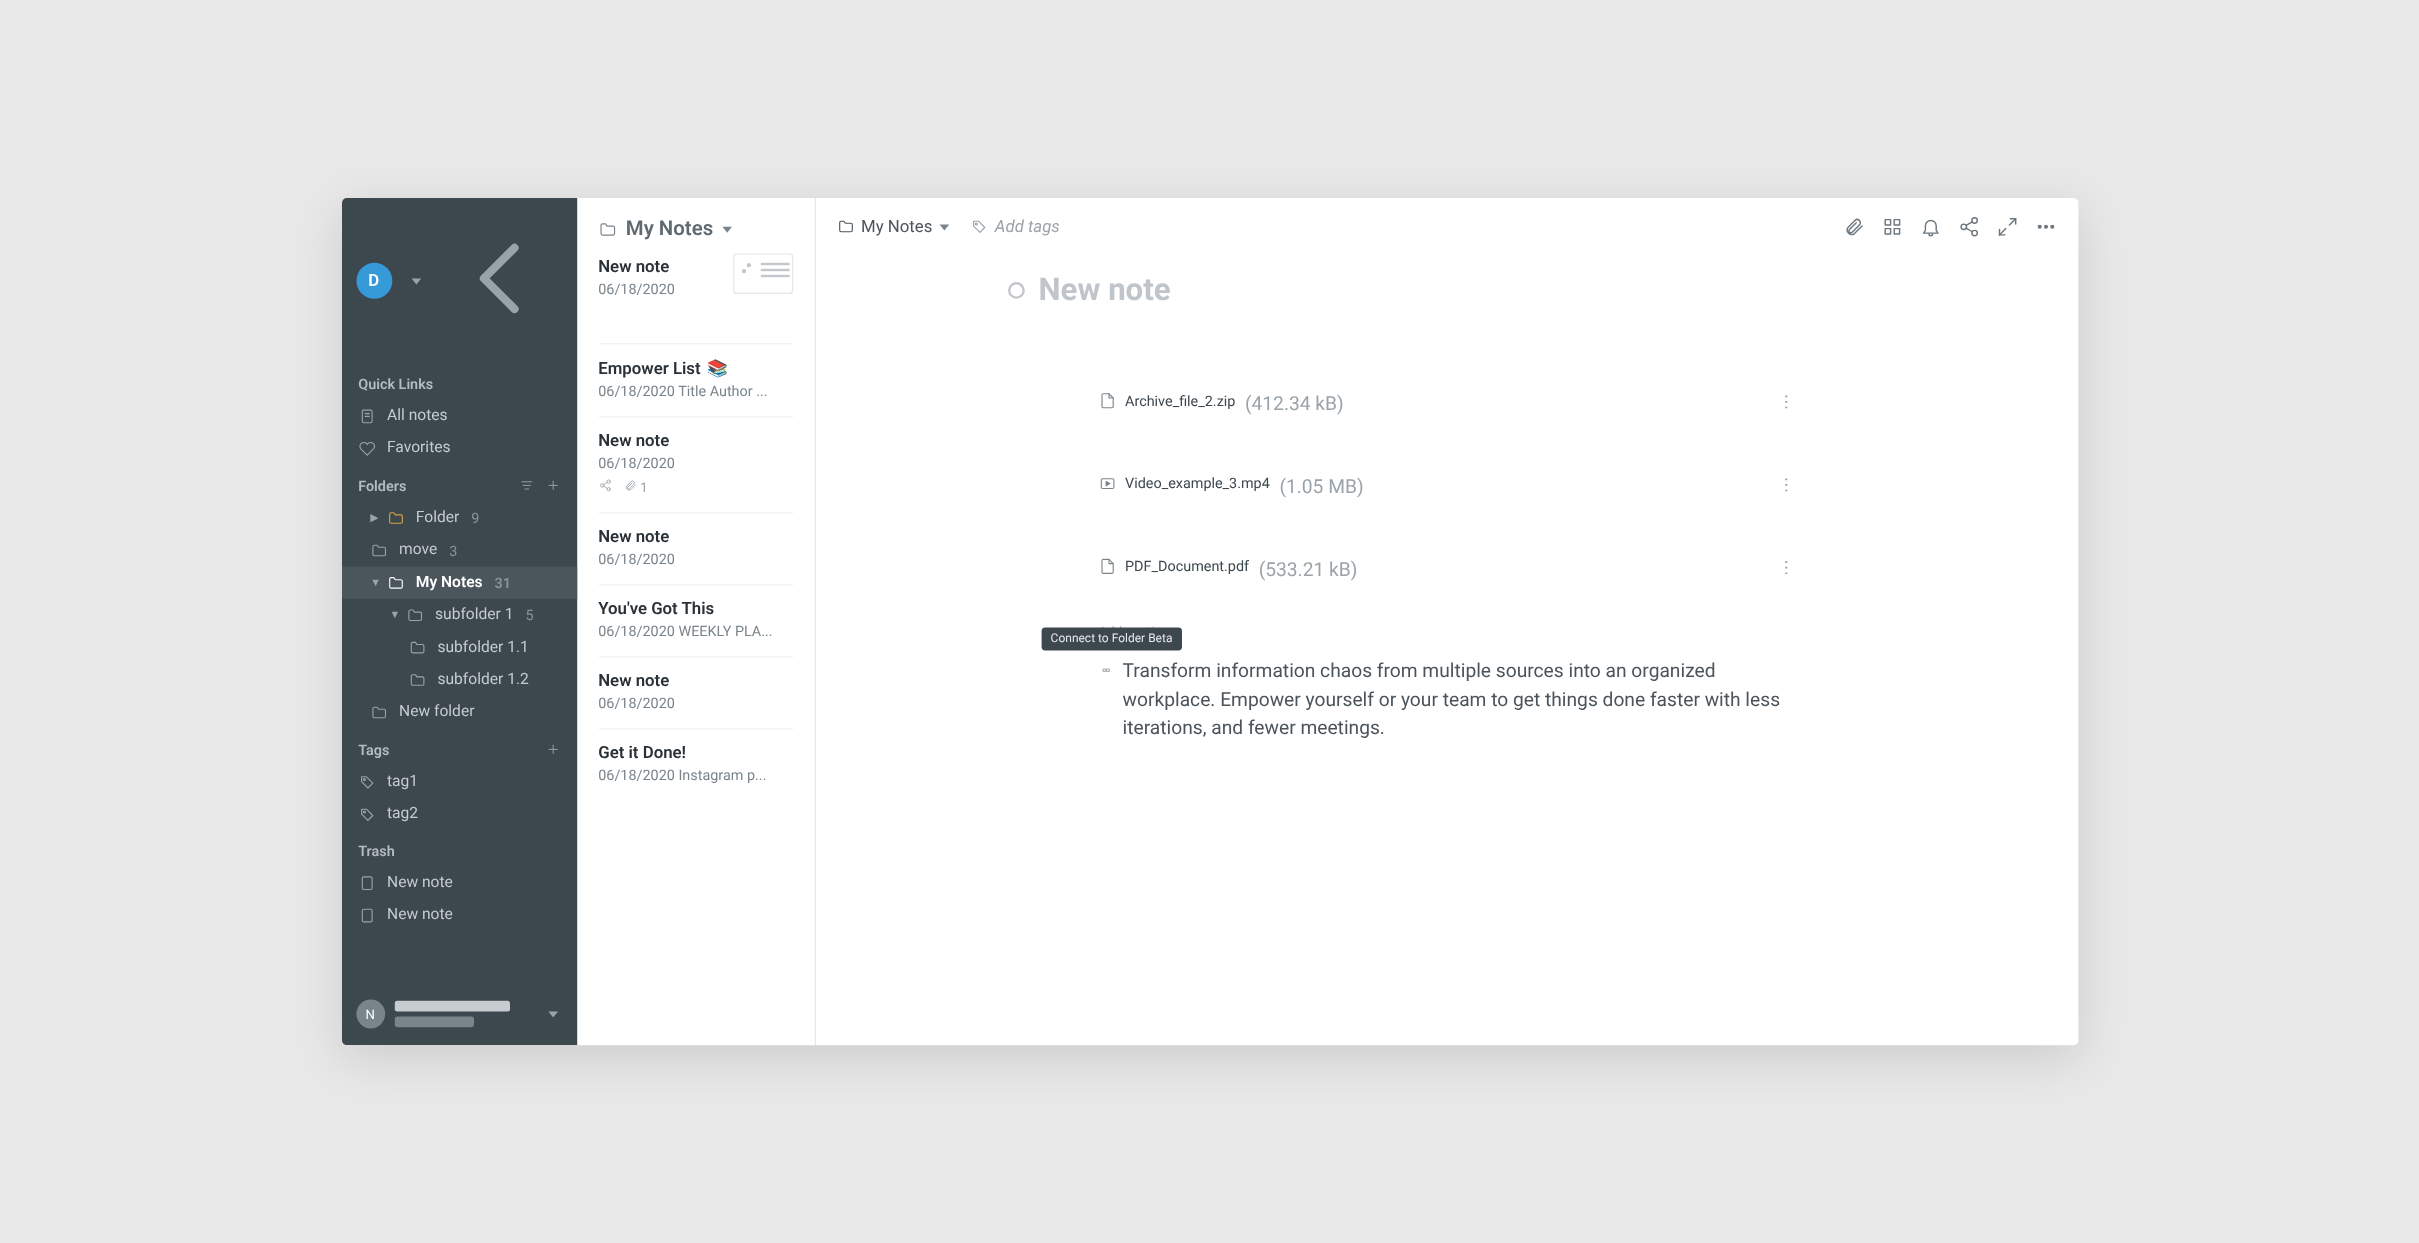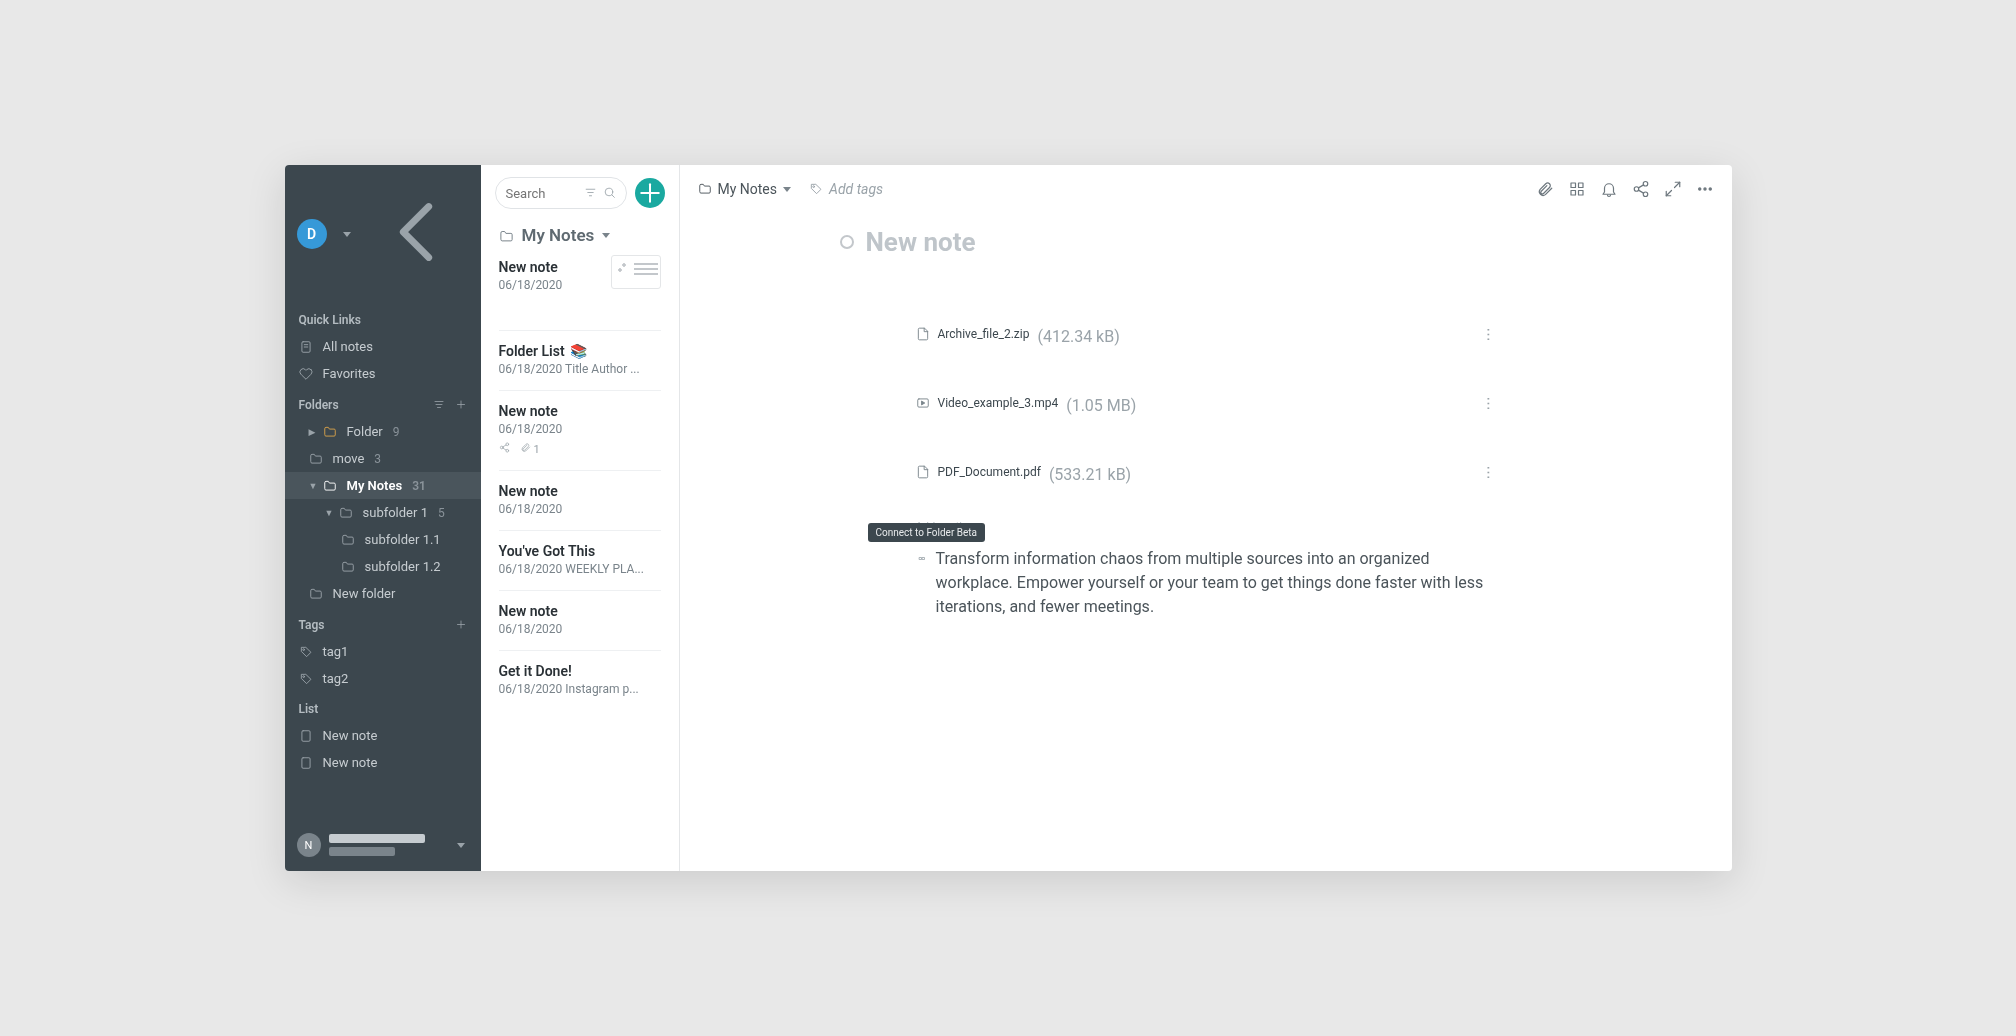--- a/index.html
+++ b/index.html
@@ -224,21 +224,21 @@
     <div class="nav-item">
       <span class="icon">
           <svg viewBox="0 0 24 24">
             <path d="M20 13l-7 7-9-9V4h7z"></path>
             <circle cx="8" cy="8" r="1.5"></circle>
           </svg>
         </span>
       <span>tag2</span>
     </div>
 
-    <div class="section-title">List</div>
+    <div class="section-title">Trash</div>
     <div class="nav-item">
       <span class="icon">
           <svg viewBox="0 0 24 24">
             <rect x="5" y="3" width="14" height="18" rx="2"></rect>
           </svg>
         </span>
       <span>New note</span>
     </div>
     <div class="nav-item">
       <span class="icon">
@@ -254,59 +254,39 @@
       <div class="avatar-sm">N</div>
       <div class="redacted-stack">
         <div class="redacted" style="width:80%"></div>
         <div class="redacted dark"></div>
       </div>
       <div class="caret"></div>
     </div>
   </div>
 
   <div class="notelist">
-    <div class="nl-header">
-      <div class="search-wrap">
-        <input placeholder="Search" style="">
-        <span><svg viewBox="0 0 24 24" width="13" height="13">
-              <line x1="4" y1="6" x2="20" y2="6"></line>
-              <line x1="7" y1="12" x2="17" y2="12"></line>
-              <line x1="10" y1="18" x2="14" y2="18"></line>
-            </svg></span>
-        <span><svg viewBox="0 0 24 24" width="13" height="13">
-              <circle cx="11" cy="11" r="7"></circle>
-              <line x1="21" y1="21" x2="16.5" y2="16.5"></line>
-            </svg></span>
-      </div>
-      <div class="new-btn">
-          <svg viewBox="0 0 24 24" width="14" height="14" style="stroke:#fff">
-            <line x1="12" y1="5" x2="12" y2="19"></line>
-            <line x1="5" y1="12" x2="19" y2="12"></line>
-          </svg>
-        </div>
-    </div>
     <div class="nl-title">
       <span style="width:15px;height:15px;color:#7a848b"><svg viewBox="0 0 24 24">
             <path d="M3 6a2 2 0 0 1 2-2h4l2 3h8a2 2 0 0 1 2 2v8a2 2 0 0 1-2 2H5a2 2 0 0 1-2-2z"></path>
           </svg></span>
       <span>My Notes</span>
       <span class="caret"></span>
     </div>
     <div class="nl-body">
       <div class="nl-item">
         <div class="thumb"></div>
         <div class="t">
             <span>New note</span>
           </div>
         <div class="d">06/18/2020</div>
         <div style="clear:both;height:24px"></div>
       </div>
       <div class="nl-item">
         <div class="t">
-            <span>Folder List</span> 
+            <span>Empower List</span> 
             <span>📚</span>
           </div>
         <div class="d"><span>06/18/2020</span> <span>Title Author ...</span></div>
       </div>
       <div class="nl-item">
         <div class="t">
             <span>New note</span>
           </div>
         <div class="d">06/18/2020</div>
         <div class="meta">

